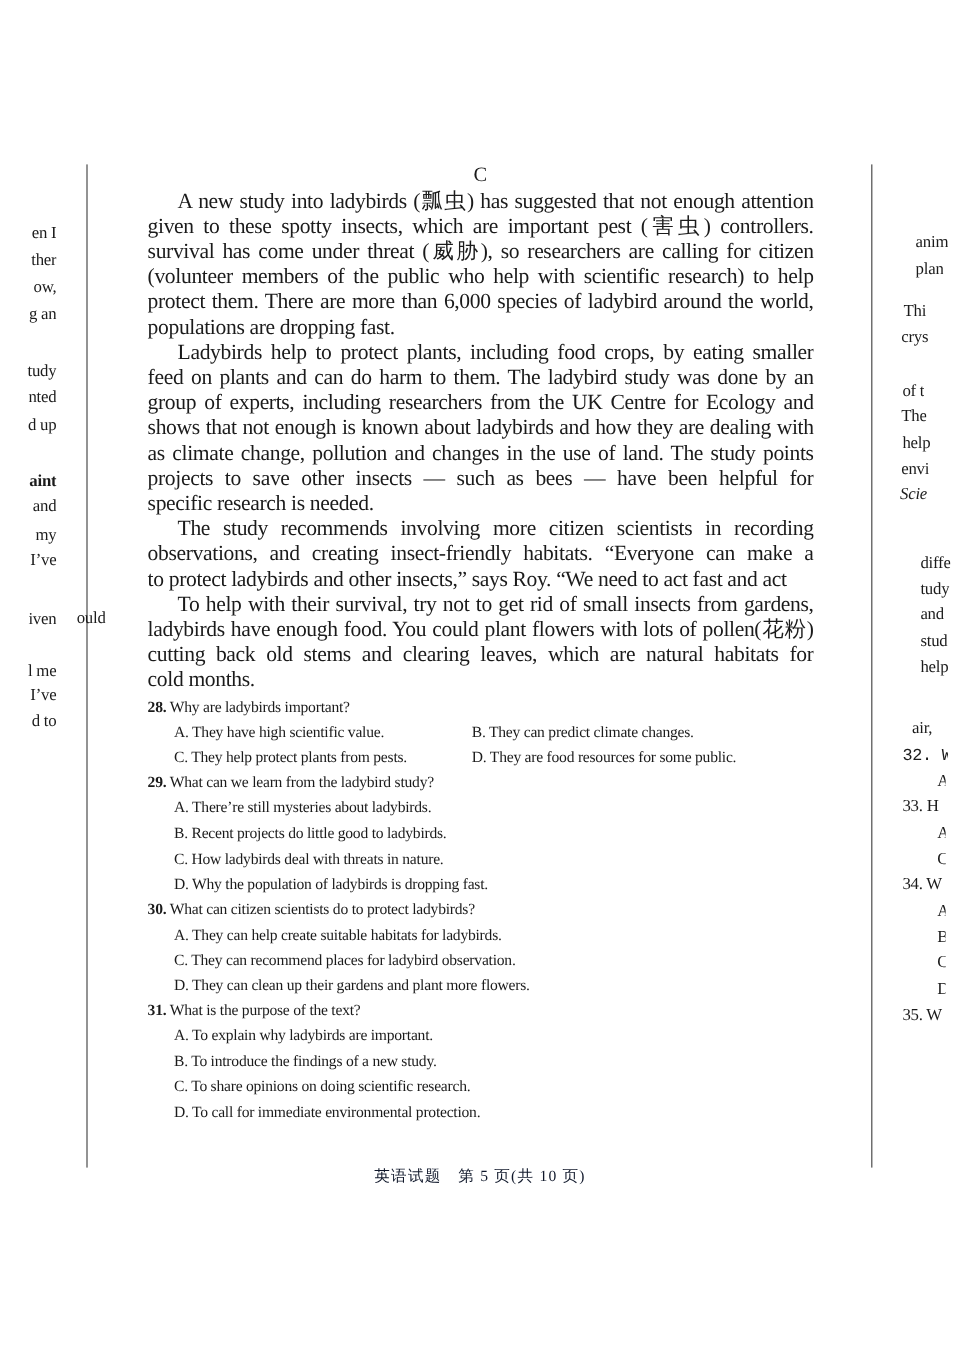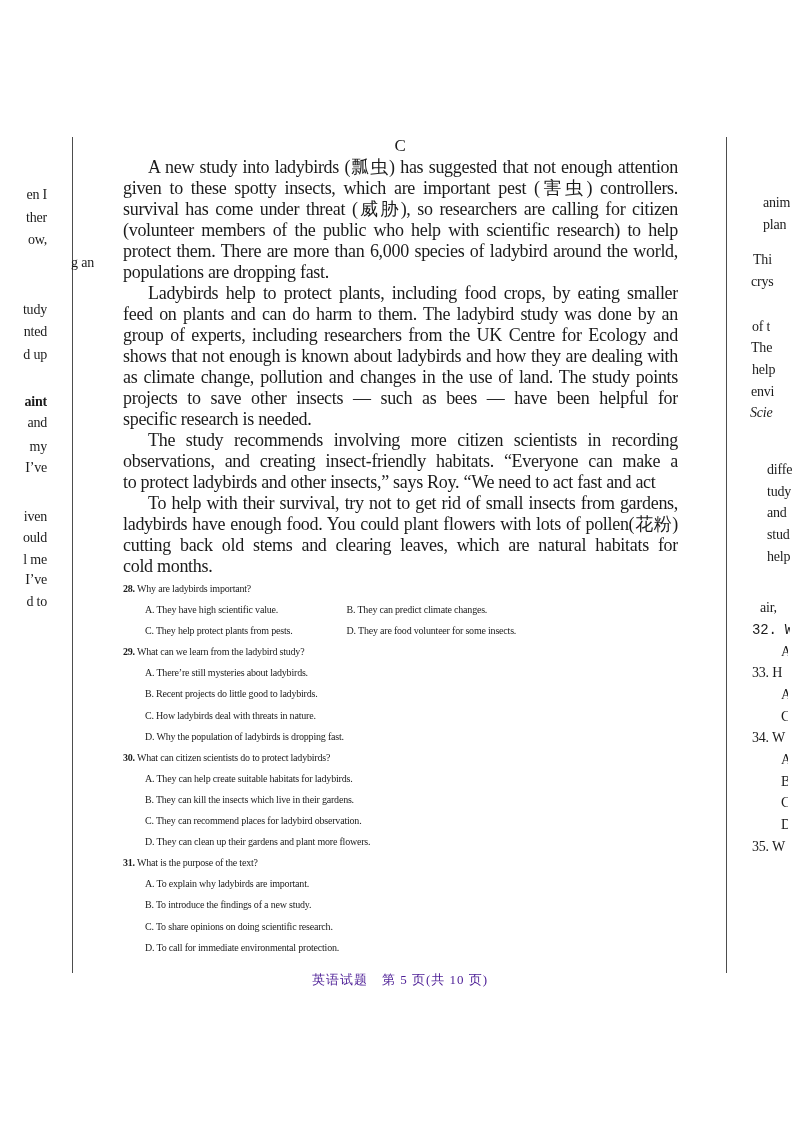--- a/index.html
+++ b/index.html
@@ -15,29 +15,29 @@
   .heading{text-align:center;font-size:17px;height:22px;line-height:22px;letter-spacing:.5px;}
 
   .pl{
     font-size:18px;height:21px;line-height:21px;overflow:hidden;
     text-align:justify;text-align-last:justify;letter-spacing:-0.3px;
   }
   .pl.first{text-indent:25px;}
   .pl.end{text-align:left;text-align-last:left;}
 
   .questions{position:absolute;left:123px;top:578px;width:557px;}
-  .ql{font-size:10px;height:21.1px;line-height:21.1px;white-space:nowrap;letter-spacing:-0.2px;overflow:visible;}
+  .ql{font-size:13px;height:21.1px;line-height:21.1px;white-space:nowrap;letter-spacing:-0.2px;overflow:visible;}
   .qnum{font-weight:bold;}
   .opt{padding-left:22px;}
   .optgrid{display:grid;grid-template-columns:max-content 1fr;column-gap:32px;}
   .optgrid .ql{height:21.1px;}
 
   .footer{
     position:absolute;left:0;top:971px;width:800px;text-align:center;
-    font-size:13px;color:#4c1d95;letter-spacing:1px;
+    font-size:13px;color:#0f172a;letter-spacing:1px;
   }
 
   .frag{
     position:absolute;font-size:14px;line-height:18px;white-space:nowrap;
     overflow:hidden;color:#1b1b1b;letter-spacing:-0.2px;
   }
   .frag.leftcol{left:0;width:47px;text-align:right;}
   .frag.it{font-style:italic;}
 </style>
 </head>
@@ -82,62 +82,61 @@
       </div>
   </div>
 
   <div class="questions" id="questions">
       <div class="qblock">
         <div class="ql"><span class="qnum">28.</span><span> Why are ladybirds important?</span></div>
         <div class="optgrid">
           <div class="ql opt">A. They have high scientific value.</div>
           <div class="ql opt">B. They can predict climate changes.</div>
           <div class="ql opt">C. They help protect plants from pests.</div>
-          <div class="ql opt">D. They are food volunteer for some insects.</div>
+          <div class="ql opt">D. They are food resources for some public.</div>
         </div>
       </div>
       <div class="qblock">
         <div class="ql"><span class="qnum">29.</span><span> What can we learn from the ladybird study?</span></div>
         <div class="ql opt">A. There’re still mysteries about ladybirds.</div>
         <div class="ql opt">B. Recent projects do little good to ladybirds.</div>
         <div class="ql opt">C. How ladybirds deal with threats in nature.</div>
         <div class="ql opt">D. Why the population of ladybirds is dropping fast.</div>
       </div>
       <div class="qblock">
         <div class="ql"><span class="qnum">30.</span><span> What can citizen scientists do to protect ladybirds?</span></div>
         <div class="ql opt">A. They can help create suitable habitats for ladybirds.</div>
-        <div class="ql opt">B. They can kill the insects which live in their gardens.</div>
         <div class="ql opt">C. They can recommend places for ladybird observation.</div>
         <div class="ql opt">D. They can clean up their gardens and plant more flowers.</div>
       </div>
       <div class="qblock">
         <div class="ql"><span class="qnum">31.</span><span> What is the purpose of the text?</span></div>
         <div class="ql opt">A. To explain why ladybirds are important.</div>
         <div class="ql opt">B. To introduce the findings of a new study.</div>
         <div class="ql opt">C. To share opinions on doing scientific research.</div>
         <div class="ql opt">D. To call for immediate environmental protection.</div>
       </div>
     </div>
 
   <div class="footer">英语试题　第 5 页(共 10 页)</div>
 
   <div id="frags">
       <div class="frag leftcol" style="top: 186px;">en I</div>
       <div class="frag leftcol" style="top: 209px;">ther</div>
       <div class="frag leftcol" style="top: 231px;">ow,</div>
-      <div class="frag leftcol" style="top: 254px; padding-left: 47px;">g an</div>
+      <div class="frag leftcol" style="top: 254px;">g an</div>
       <div class="frag leftcol" style="top: 301px;">tudy</div>
       <div class="frag leftcol" style="top: 323px;">nted</div>
       <div class="frag leftcol" style="top: 346px;">d up</div>
       <div class="frag leftcol" style="top: 393px; font-weight: bold;">aint</div>
       <div class="frag leftcol" style="top: 414px;">and</div>
       <div class="frag leftcol" style="top: 438px;">my</div>
       <div class="frag leftcol" style="top: 459px;">I’ve</div>
       <div class="frag leftcol" style="top: 508px;">iven</div>
-      <div class="frag leftcol" style="top: 529px;">ould</div>
+      <div class="frag leftcol" style="top: 507px; padding-left: 41px;">ould</div>
       <div class="frag leftcol" style="top: 551px;">l me</div>
       <div class="frag leftcol" style="top: 571px;">I’ve</div>
       <div class="frag leftcol" style="top: 593px;">d to</div>
       <div class="frag" style="top: 194px; left: 763px;">anim</div>
       <div class="frag" style="top: 216px; left: 763px;">plan</div>
       <div class="frag" style="top: 251px; left: 753px;">Thi</div>
       <div class="frag" style="top: 273px; left: 751px;">crys</div>
       <div class="frag" style="top: 318px; left: 752px;">of t</div>
       <div class="frag" style="top: 339px; left: 751px;">The</div>
       <div class="frag" style="top: 361px; left: 752px;">help</div>

